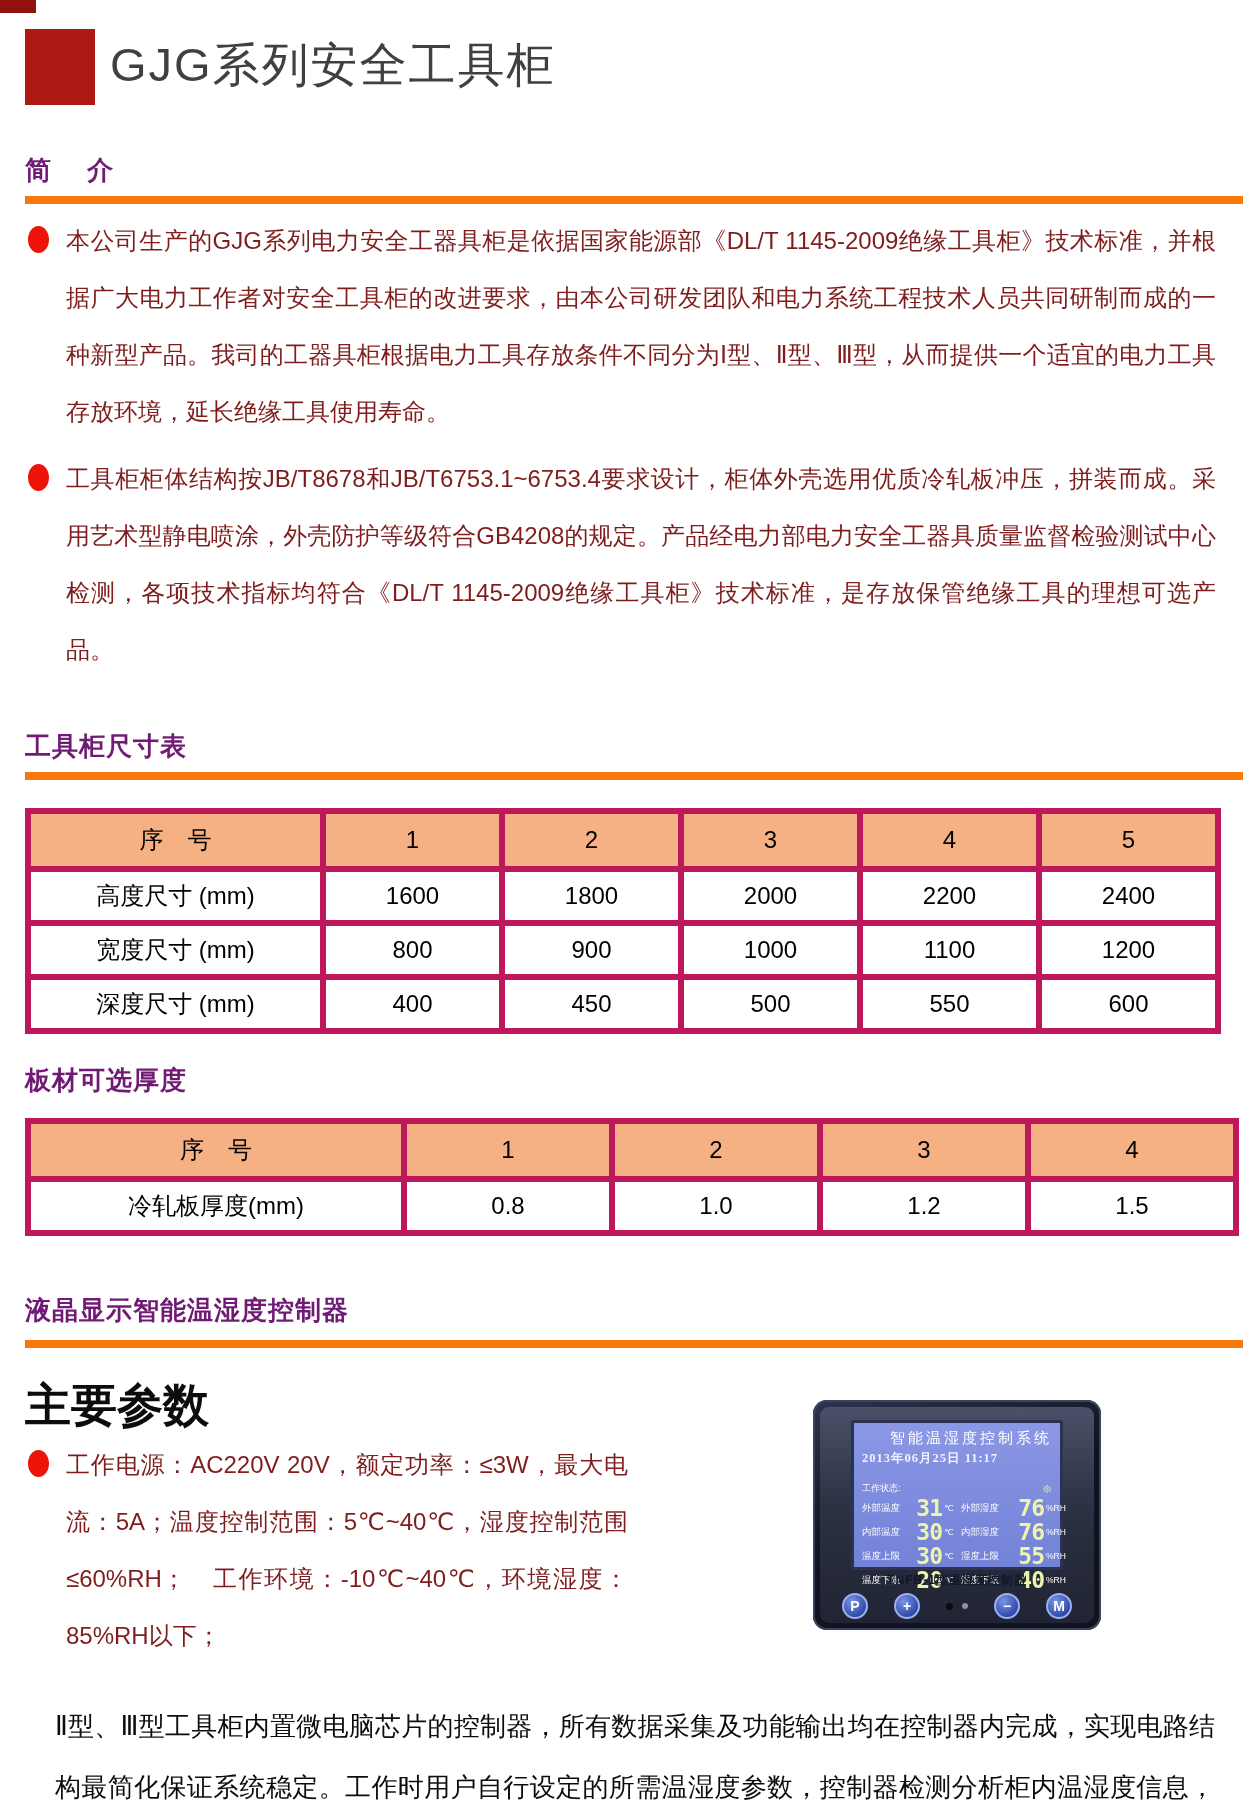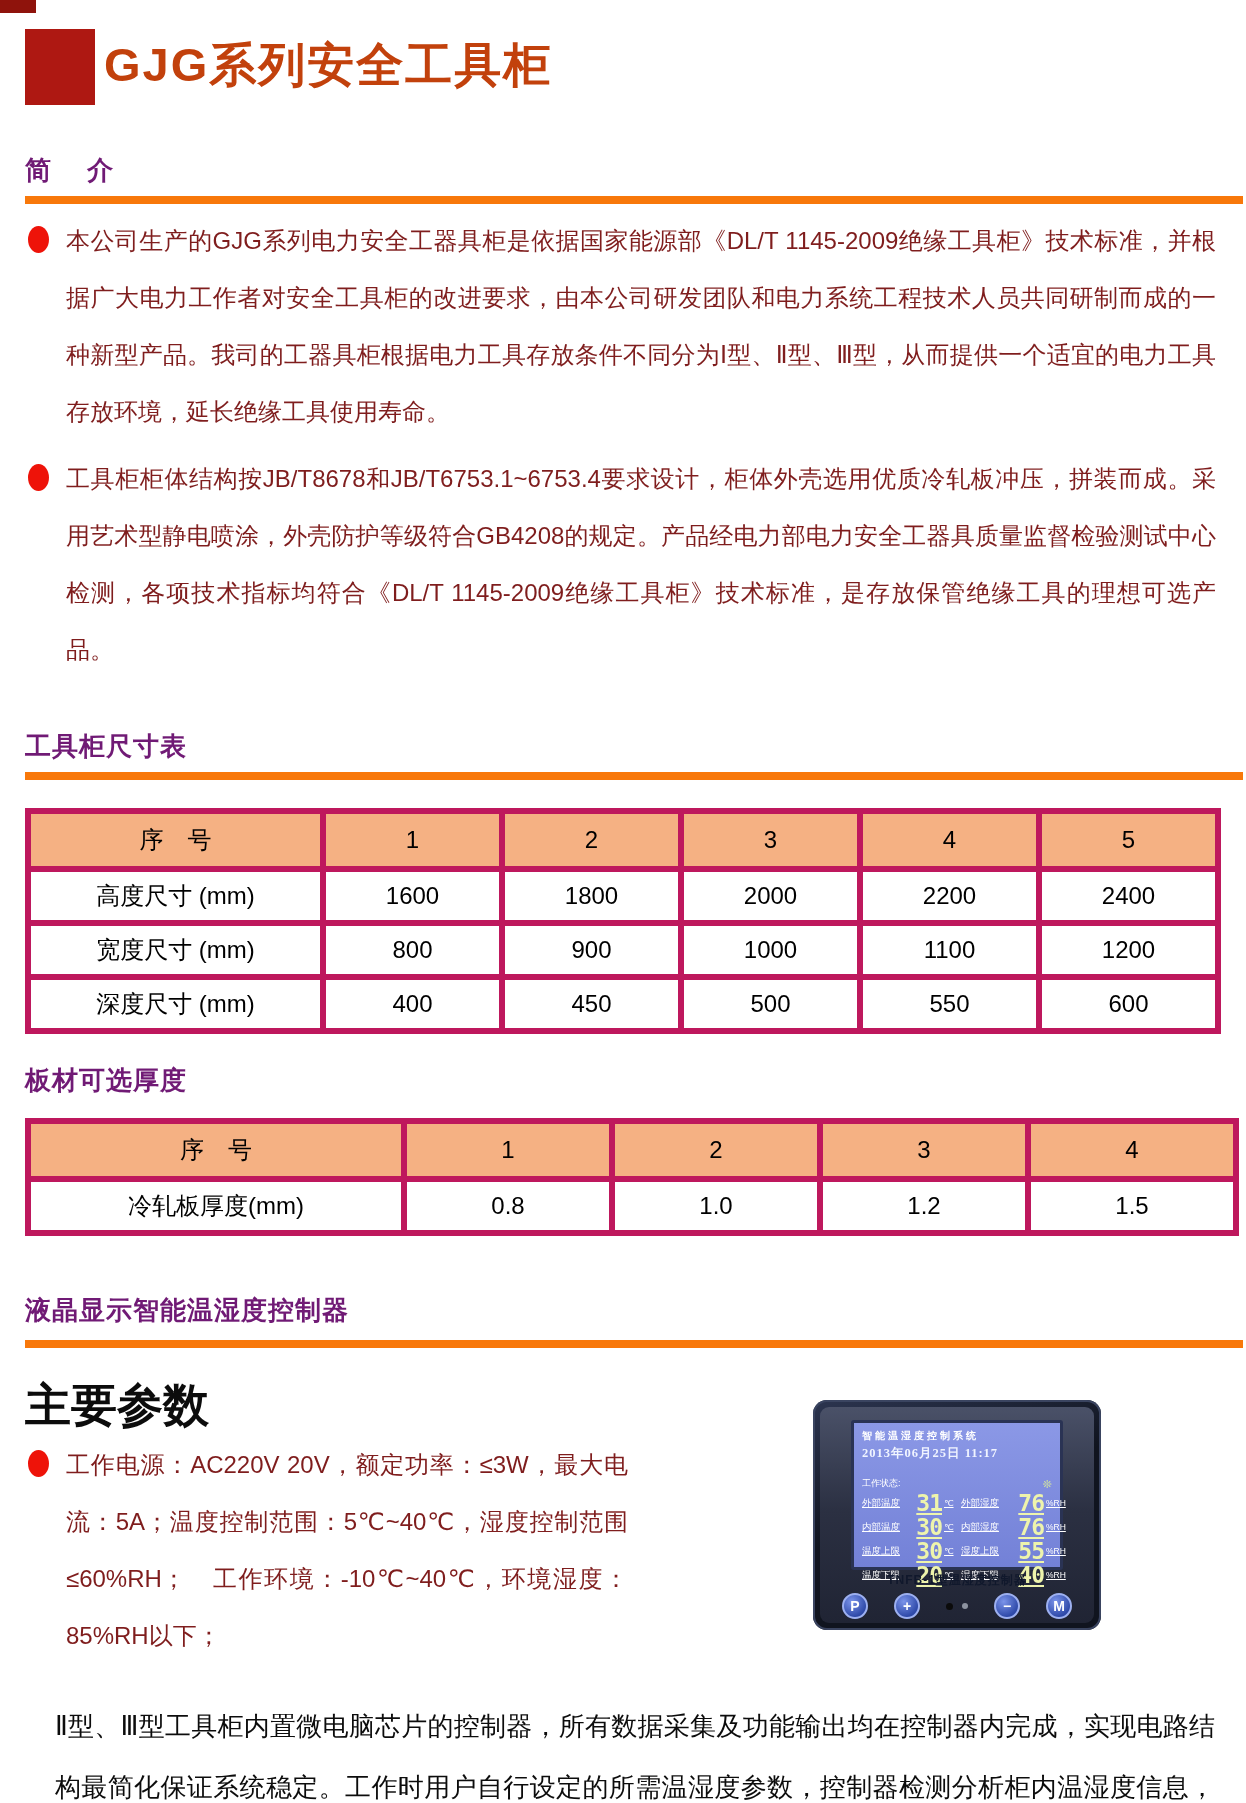--- a/index.html
+++ b/index.html
@@ -6,21 +6,21 @@
   .page {
     position:relative; width:1246px; height:1803px; background:#ffffff;
     font-family:"Liberation Sans","DejaVu Sans",sans-serif; color:#0c0c0c;
     box-sizing:border-box; padding:0 30px 0 25px; overflow:hidden;
   }
   .corner-chip { position:absolute; top:0; left:0; width:36px; height:13px; background:#8f130c; }
 
   
   .brand { display:flex; align-items:flex-start; margin-top:24px; }
   .brand-square { flex:0 0 auto; width:70px; height:76px; background:#ae1812; margin-top:5px; }
-  .brand-title { margin:0 0 0 9px; font-size:47px; font-weight:700; color:#c2410c;
+  .brand-title { margin:0 0 0 15px; font-size:47px; font-weight:400; color:#404040;
     letter-spacing:2px; line-height:82px; white-space:nowrap; }
 
   
   .h2 { font-size:26px; font-weight:800; letter-spacing:1px; color:#701a75; line-height:40px; }
   .h2.intro { margin-top:44px; }
   .obar { height:8px; background:#f8780a; margin-right:-27px; }
   .obar.b1 { margin-top:6px; }
   .obar.b2 { margin-top:6px; }
   .obar.b3 { margin-top:10px; }
 
@@ -52,28 +52,28 @@
   .h3 { font-size:46px; font-weight:800; margin:0; line-height:42px; }
   .params .blist { margin-top:10px; }
 
   .device { position:absolute; left:788px; top:16px; width:288px; height:230px;
     background:linear-gradient(160deg,#2c3550,#10141f 45%); border-radius:14px; padding:7px;
     box-sizing:border-box; box-shadow:inset 0 0 0 2px #3a4460; }
   .device-face { width:100%; height:100%; border-radius:9px; box-sizing:border-box; padding-top:13px;
     background:linear-gradient(180deg,#4a5168 0%, #2b3042 48%, #202434 100%); }
   .lcd { width:212px; height:150px; margin:0 auto; box-sizing:border-box; padding:6px 8px;
     background:linear-gradient(180deg,#8b98e6,#7381d7); border:3px solid #2a3354; border-radius:3px; color:#fff; }
-  .lcd-title { font-size:10px; font-weight:bold; letter-spacing:3px; text-align:left; white-space:nowrap; }
+  .lcd-title { font-size:15px; font-weight:normal; letter-spacing:3px; text-align:right; white-space:nowrap; }
   .lcd-date { font-family:Liberation Serif, serif; font-size:12.5px; font-weight:bold;
     letter-spacing:1px; color:#f0f4ff; margin-top:2px; white-space:nowrap; }
   .lcd-status-row { display:flex; justify-content:space-between; align-items:center; margin-top:15px;gap:8px; }
   .lcd-status { font-size:9px; }
   .fan-icon { color:#d6e89c; font-size:11px; line-height:10px; }
   .lcd-grid { display:grid; grid-template-columns:47px 33px 19px 50px 33px 24px; margin-top:1px; }
-  .lcd-grid > span { height:24px; display:flex; align-items:center;text-decoration:underline; }
+  .lcd-grid > span { height:24px; display:flex; align-items:center; }
   .lcd-lbl { font-size:9.5px; white-space:nowrap; }
   .lcd-val { font-family:"DejaVu Sans Mono",monospace; font-size:23px; font-weight:bold; color:#eef4ac;
     letter-spacing:-1px; justify-content:flex-end; }
   .lcd-unit { font-size:8.5px; padding-left:2px; white-space:nowrap; }
   .model-label { text-align:center; font-size:12px; font-weight:bold; letter-spacing:1px; color:#10182c; margin-top:2px; }
   .btn-row { display:flex; align-items:center; justify-content:space-between; margin:4px 22px 0 22px; }
   .dev-btn { width:26px; height:26px; border-radius:50%; box-sizing:border-box;
     background:radial-gradient(circle at 35% 30%, #7b94ea, #2e49a8 72%); border:2px solid #9db0f0;
     color:#fff; font-size:14px; font-weight:bold; display:flex; align-items:center; justify-content:center; }
   .dots { display:flex; align-items:center; gap:9px; }

